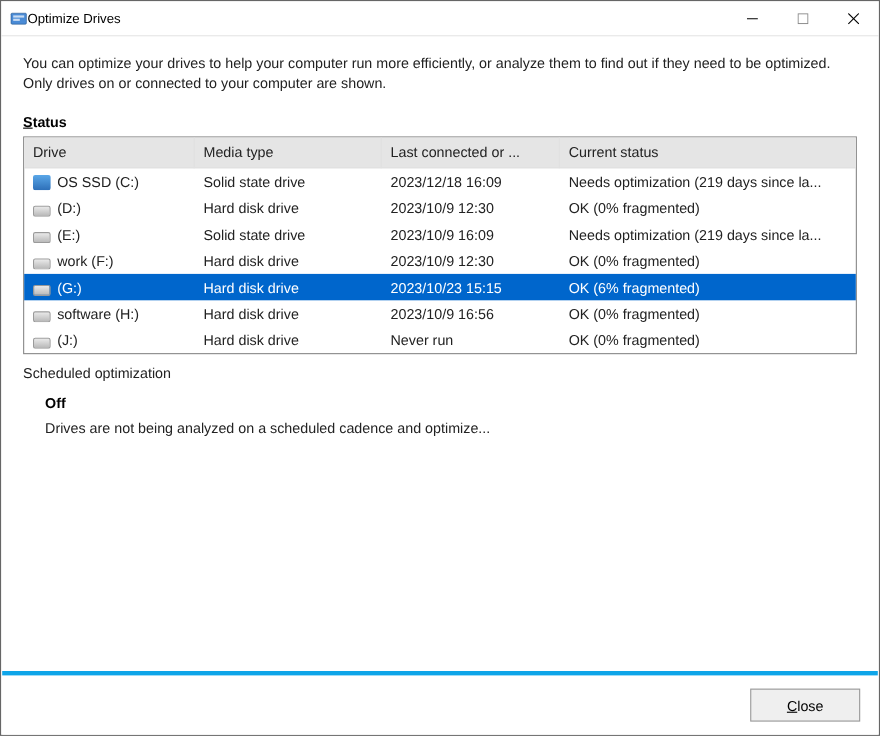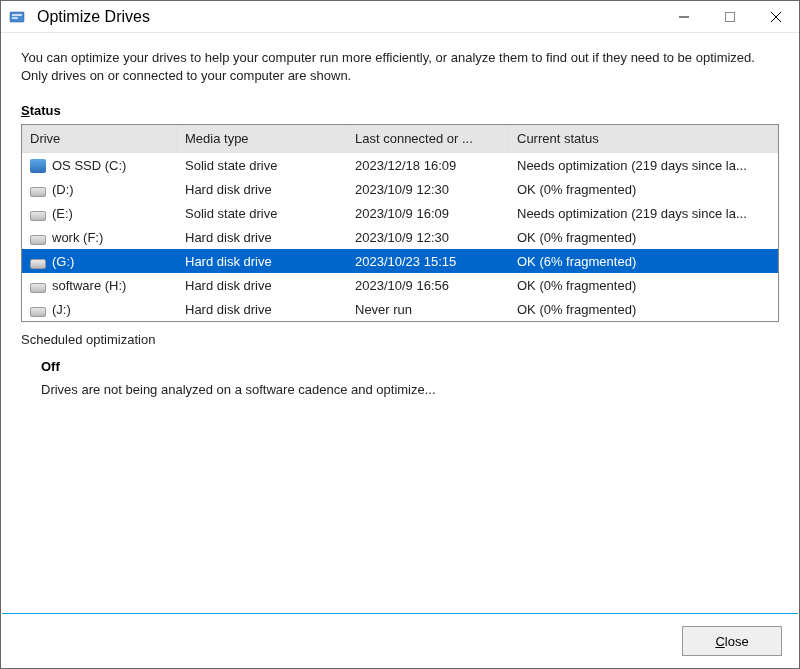--- a/index.html
+++ b/index.html
@@ -14,21 +14,21 @@
       border: 1px solid #666;
     }
     .titlebar {
       height: 32px;
       display: flex;
       align-items: center;
       padding: 0 0 0 8px;
       border-bottom: 1px solid #e5e5e5;
     }
     .titlebar .title-icon svg { display: block; }
-    .titlebar .title { margin-left: 12px; font-size: 16px; color: #000; }
+    .titlebar .title { margin-left: 0; font-size: 12px; color: #000; }
     .titlebar .spacer { flex: 1; }
     .titlebar .winbtn {
       width: 46px; height: 31px;
       display: flex; align-items: center; justify-content: center;
       color: #000;
     }
     .titlebar .winbtn svg { display: block; }
     .content { padding: 16px 20px 12px 20px; }
     .intro { color: #222; line-height: 1.4; margin-bottom: 18px; }
     .section-label { margin-bottom: 6px; color: #000; font-weight: bold; }
@@ -91,21 +91,21 @@
       color: #000;
     }
     .btn.highlight { outline: 3px solid #c0451a; outline-offset: -1px; }
     .btn .shield { display: inline-block; }
     .btn-label .underline-char { text-decoration: underline; }
     .sched-label { margin-bottom: 12px; color: #222; }
     .sched-body { display: flex; align-items: flex-start; margin-bottom: 60px; padding-left: 20px; }
     .sched-left { flex: 1; }
     .sched-left .off { font-weight: bold; margin-bottom: 8px; }
     .sched-left .desc { color: #222; white-space: nowrap; overflow: hidden; text-overflow: ellipsis; }
-    .footer { display: flex; justify-content: flex-end; padding: 12px 16px; border-top: 1px solid #0ea5e9; position: absolute; bottom: 0; left: 1px; right: 1px; background:#fff;}
+    .footer { display: flex; justify-content: flex-end; padding: 12px 16px; border-top: 4px solid #0ea5e9; position: absolute; bottom: 0; left: 1px; right: 1px; background:#fff;}
     .wrapper { position: relative; width: 100%; height: 100%; }
   </style>
 </head>
 <body>
 <div class="wrapper">
 
 <div class="titlebar">
   <span class="title-icon">
     <svg width="16" height="16" viewBox="0 0 16 16">
       <rect x="1" y="3" width="14" height="10" rx="1" fill="#4a8bd6" stroke="#1e4e85" stroke-width="0.5"></rect>
@@ -226,21 +226,21 @@
             <div class="td">OK (0% fragmented)</div>
           </div>
         </div>
   </div>
 
 
   <div class="sched-label">Scheduled optimization</div>
   <div class="sched-body">
     <div class="sched-left">
       <div class="off">Off</div>
-      <div class="desc">Drives are not being analyzed on a software cadence and optimize...</div>
+      <div class="desc">Drives are not being analyzed on a scheduled cadence and optimize...</div>
     </div>
   </div>
 </div>
 
 <div class="footer">
   <button class="btn" style="min-width:100px">
     <span class="btn-label"><span class="underline-char">C</span><span>lose</span></span>
   </button>
 </div>
 

